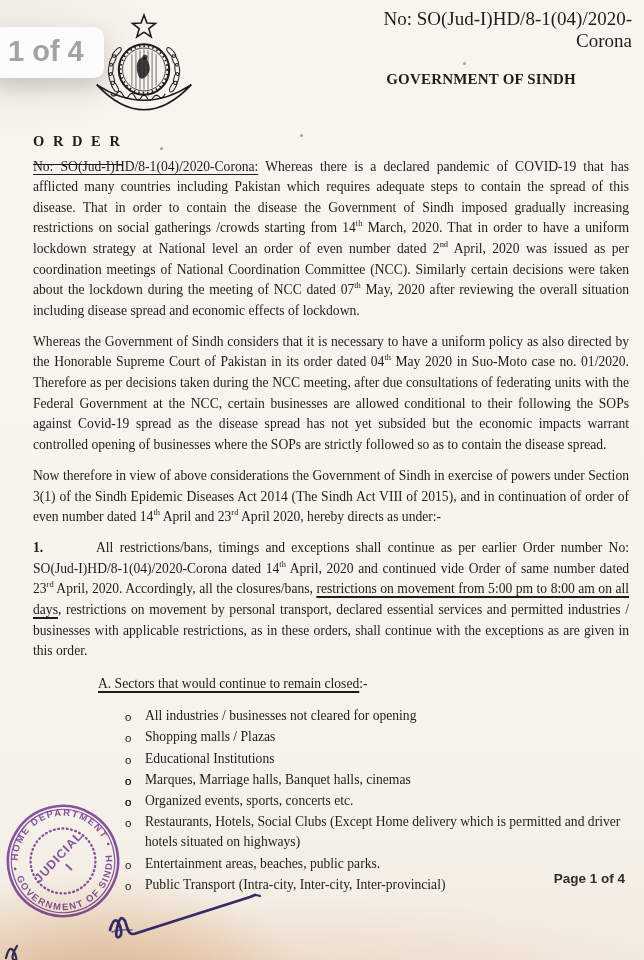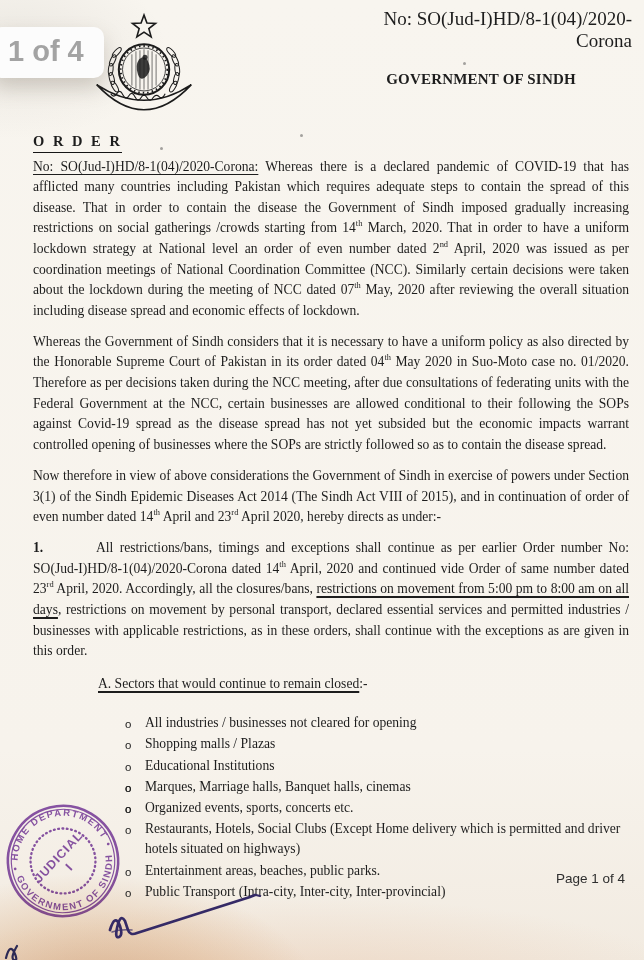--- a/index.html
+++ b/index.html
@@ -18,35 +18,35 @@
     font-family:"Liberation Sans",sans-serif;font-weight:bold;font-size:29px;color:#a3a3a3;
     box-shadow:0 10px 20px rgba(110,100,85,0.28);
   }
   .crest{position:absolute;left:88px;top:12px;width:112px;height:126px;}
   .header-block{position:absolute;left:330px;top:8px;width:302px;text-align:center;}
   .ref-no{font-size:19px;text-align:right;margin-bottom:18px;}
   .govt{font-weight:bold;font-size:15px;line-height:18px;letter-spacing:0.2px;}
   .dateline{font-size:14.2px;margin-top:20px;}
   .flow{position:absolute;left:33px;right:15px;top:131px;font-size:13.6px;line-height:20.6px;text-align:justify;}
   .order-heading{font-weight:bold;font-size:14.5px;margin-bottom:5px;text-align:left;}
-  .order-heading .ul-span{border-bottom:1.7px solid #161616;padding-bottom:3px;letter-spacing:2.5px;}
+  .order-heading .ul-span{border-bottom:1.7px solid #161616;padding-bottom:15px;letter-spacing:2.5px;}
   p.para{margin:0 0 10.5px 0;}
   .b{font-weight:normal;}
   .u{text-decoration:underline;text-underline-offset:2.5px;text-decoration-thickness:1.2px;}
   .b.u{text-decoration-thickness:1.6px;}
   .sup{font-size:0.62em;vertical-align:super;line-height:0;}
   .item-num{display:inline-block;width:63px;font-weight:bold;}
   .section-a{margin-left:65px;margin-top:12px;text-align:left;}
-  .section-heading{font-weight:bold;margin-bottom:19px;}
+  .section-heading{font-weight:bold;margin-bottom:12px;}
   ul.closed-list{list-style:none;margin:2px 0 0 27px;padding:0;}
   ul.closed-list li{position:relative;padding-left:20px;margin:0 0 0.5px 0;}
   ul.closed-list .bullet{position:absolute;left:0;top:1px;font-size:11.5px;font-family:"Liberation Sans",sans-serif;}
   .page-footer{
     position:absolute;right:19px;top:871px;
-    font-family:"Liberation Sans",sans-serif;font-weight:normal;font-size:13.5px;color:#2e2e2e;
+    font-family:"Liberation Sans",sans-serif;font-weight:bold;font-size:13.5px;color:#2e2e2e;
   }
   .stamp{position:absolute;left:4px;top:802px;width:118px;height:118px;transform:rotate(-14deg);opacity:0.88;mix-blend-mode:multiply;}
   .stamp-arc{font-family:"Liberation Sans",sans-serif;font-size:9.6px;font-weight:bold;fill:#7b3fa6;letter-spacing:1.6px;}
   .stamp-center{font-family:"Liberation Sans",sans-serif;font-size:12.5px;font-weight:bold;fill:#7b3fa6;letter-spacing:1px;}
   .signature{position:absolute;left:98px;top:886px;width:172px;height:62px;}
   .corner-mark{position:absolute;left:2px;top:934px;width:60px;height:26px;}
   .speck{position:absolute;width:3px;height:3px;border-radius:50%;background:rgba(60,60,60,0.45);}
 </style>
 </head>
 <body>

